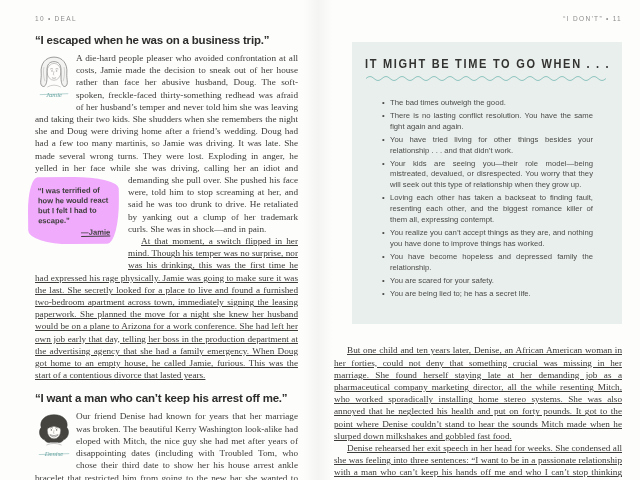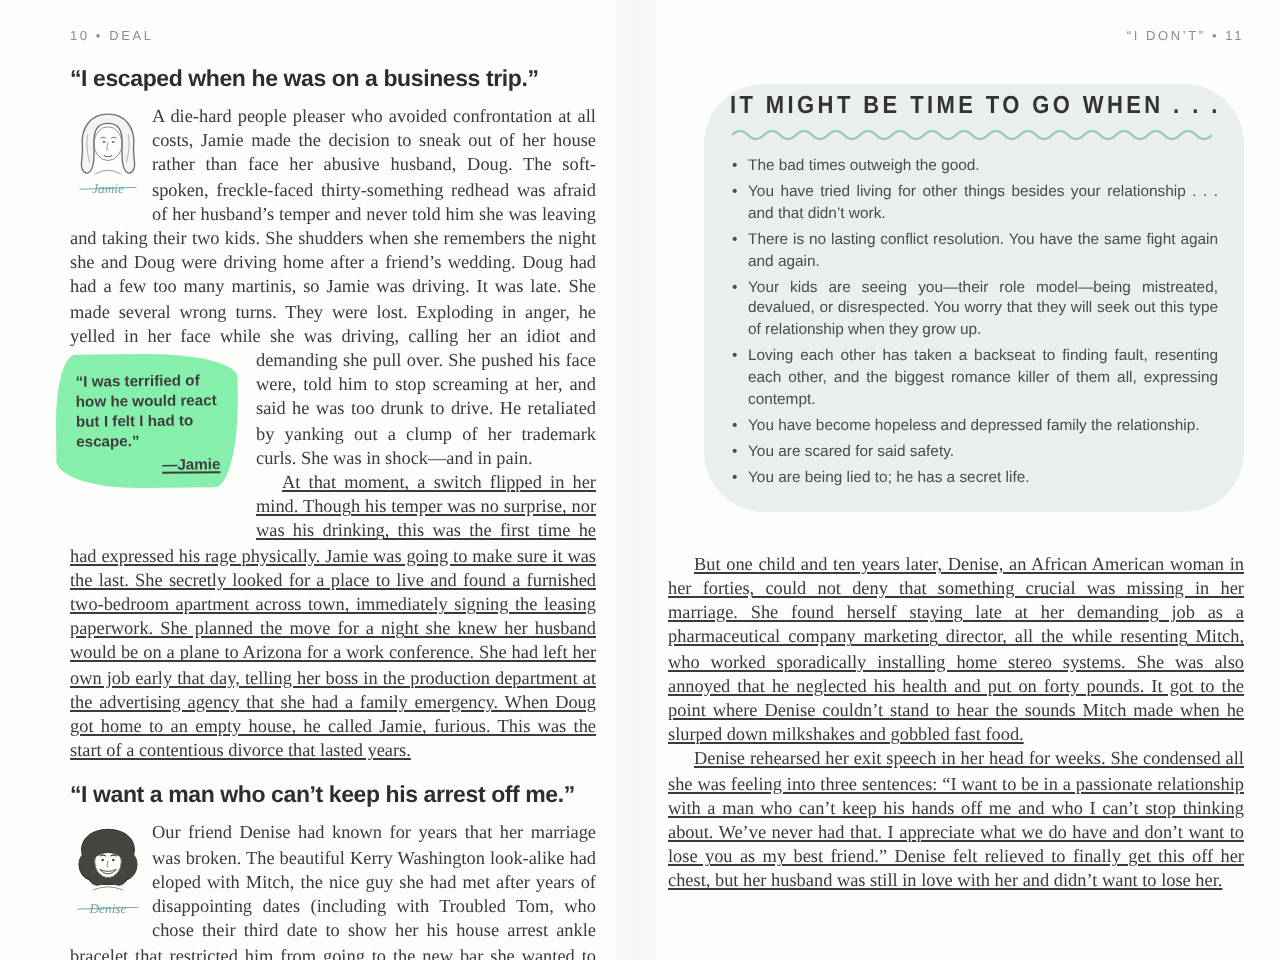--- a/index.html
+++ b/index.html
@@ -34,38 +34,38 @@
   p.indented{text-indent:13px;text-decoration:underline;}
 
   .fig{
     float:left;width:38px;margin:2px 3px 0 0;
   }
   .fig svg{display:block;}
 
   .pullquote{
     display:block;float:left;width:72px;
     margin:3px 9px 20px -7px;padding:9px 9px 6px 10px;
-    background:#86efac;
+    background:#f0abfc;
     border-radius:10px 46px 12px 42px / 34px 12px 44px 14px;
     transform:rotate(-0.6deg);
     font-family:"Liberation Sans",sans-serif;font-weight:bold;
     font-size:7.6px;line-height:10px;color:#3e3e3c;text-align:left;text-indent:0;
   }
   .pullquote .attr{display:block;text-align:right;margin-top:2px;text-decoration:underline;}
 
   .go-box{
-    margin:19px 0 0 18px;background:#e9efec;padding:5px 13px 9px 13px;border-radius:30px;
+    margin:19px 0 0 18px;background:#e9efec;padding:16px 13px 9px 13px;
   }
   .go-box-title{
     font-family:"Liberation Sans",sans-serif;font-weight:bold;
     font-size:11px;letter-spacing:1.7px;color:#333331;white-space:nowrap;
     transform:scaleY(1.12);transform-origin:0 50%;
   }
   .wavy{display:block;margin:4px 0 7px 0;}
-  .go-box ul{margin:0;padding:0;list-style:none;}
+  .go-box ul{margin:16px;padding:0;list-style:none;}
   .go-box li{
     position:relative;padding-left:9px;margin:0 0 2px 0;
     font-family:"Liberation Sans",sans-serif;font-size:7.7px;line-height:10.9px;
     color:#4c4c4a;text-align:justify;
   }
   .go-box li::before{content:"\2022";position:absolute;left:1px;top:0;color:#4c4c4a;}
 
   .page-right .body-copy{margin-top:20px;}
   .sig-text{font-family:"Liberation Serif",serif;font-style:italic;}
 </style>
@@ -134,26 +134,27 @@
   <div class="page page-right">
     <div class="running-head">“I DON’T” • 11</div>
 
     <div class="go-box">
       <div class="go-box-title">IT MIGHT BE TIME TO GO WHEN . . .</div>
       <svg class="wavy" width="242" height="8" viewBox="0 0 242 8">
         <path d="M1 4.5 q4 -4 8 0 t8 0 t8 0 t8 0 t8 0 t8 0 t8 0 t8 0 t8 0 t8 0 t8 0 t8 0 t8 0 t8 0 t8 0 t8 0 t8 0 t8 0 t8 0 t8 0 t8 0 t8 0 t8 0 t8 0 t8 0 t8 0 t8 0 t8 0 t8 0 t8 0" fill="none" stroke="#8fc4bf" stroke-width="1"></path>
       </svg>
       <ul>
         <li>The bad times outweigh the good.</li>
+        <li>There is no lasting conflict resolution. You have the same fight again and again.</li>
         <li>You have tried living for other things besides your relationship . . . and that didn’t work.</li>
-        <li>There is no lasting conflict resolution. You have the same fight again and again.</li>
         <li>Your kids are seeing you—their role model—being mistreated, devalued, or disrespected. You worry that they will seek out this type of relationship when they grow up.</li>
         <li>Loving each other has taken a backseat to finding fault, resenting each other, and the biggest romance killer of them all, expressing contempt.</li>
+        <li>You realize you can’t accept things as they are, and nothing you have done to improve things has worked.</li>
         <li>You have become hopeless and depressed family the relationship.</li>
-        <li>You are scared for said safety.</li>
+        <li>You are scared for your safety.</li>
         <li>You are being lied to; he has a secret life.</li>
       </ul>
     </div>
 
     <div class="body-copy">
       <p class="indented">But one child and ten years later, Denise, an African American woman in her forties, could not deny that something crucial was missing in her marriage. She found herself staying late at her demanding job as a pharmaceutical company marketing director, all the while resenting Mitch, who worked sporadically installing home stereo systems. She was also annoyed that he neglected his health and put on forty pounds. It got to the point where Denise couldn’t stand to hear the sounds Mitch made when he slurped down milkshakes and gobbled fast food.</p>
       <p class="indented">Denise rehearsed her exit speech in her head for weeks. She condensed all she was feeling into three sentences: “I want to be in a passionate relationship with a man who can’t keep his hands off me and who I can’t stop thinking about. We’ve never had that. I appreciate what we do have and don’t want to lose you as my best friend.” Denise felt relieved to finally get this off her chest, but her husband was still in love with her and didn’t want to lose her.</p>
     </div>
   </div>
 </div>

